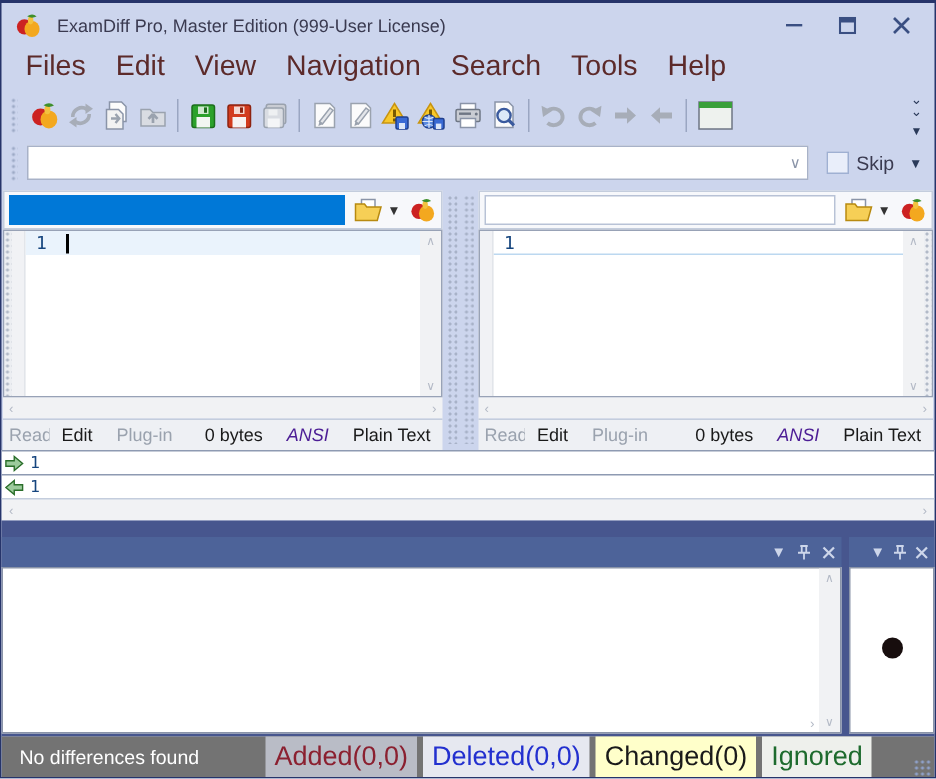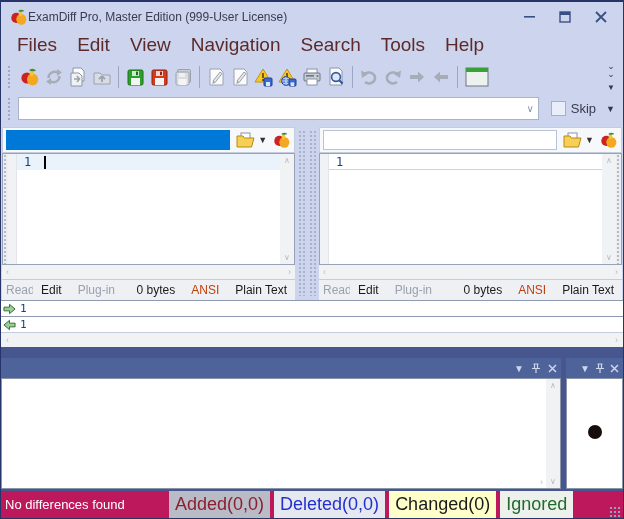--- a/index.html
+++ b/index.html
@@ -3,21 +3,21 @@
 <meta charset="utf-8">
 <style>
   * { margin:0; padding:0; box-sizing:border-box; }
   body { width:624px; height:519px; font-family:"Liberation Sans", sans-serif; }
   .window{
     width:624px;height:519px;background:#ccd5ed;border:1px solid #26346a;
     border-top:2px solid #26346a;display:flex;flex-direction:column;overflow:hidden;
   }
   
   .titlebar{height:29px;display:flex;align-items:center;padding:0 0 0 9px;flex:none;}
-  .titlebar .title{font-size:12px;color:#3a3a50;flex:1;white-space:nowrap;overflow:hidden;}
+  .titlebar .title{font-size:12px;color:#3a3a50;margin-left:10px;flex:1;white-space:nowrap;overflow:hidden;}
   .winctl{display:flex;align-items:center;gap:0;margin-right:4px;}
   .winbtn{width:36px;height:26px;display:flex;align-items:center;justify-content:center;
     color:#3a4f82;font-size:13px;cursor:default;}
   .winbtn svg{display:block}
   
   .menubar{height:28px;display:flex;align-items:center;padding-left:6px;flex:none;}
   .menu-item{font-size:19px;color:#5c2a2a;padding:4px 10px;white-space:nowrap;}
   
   .toolbar{height:36px;display:flex;align-items:center;padding:0 4px;flex:none;}
   .grip{width:5px;height:24px;margin:0 6px 0 2px;
@@ -59,21 +59,21 @@
   .vscroll{width:14px;background:#f1f2f4;flex:none;display:flex;flex-direction:column;
     justify-content:space-between;align-items:center;padding:2px 0;color:#b4bac6;font-size:8px;}
   .hscroll{height:14px;background:#f1f2f4;margin:0 1px;display:flex;align-items:center;
     justify-content:space-between;padding:0 4px;color:#b4bac6;font-size:9px;flex:none;}
   .pane-status{height:21px;background:#eef0f4;border-top:1px solid #c4cddd;display:flex;align-items:center;
     font-size:12px;padding:0 4px;gap:0;flex:none;margin:0 1px;}
   .ps-read{color:#9aa2ae;width:27px;overflow:hidden;white-space:nowrap;flex:none;}
   .ps-edit{color:#1a1a1a;padding:0 8px;}
   .ps-plug{color:#9aa2ae;padding:0 8px;}
   .ps-size{color:#1a1a1a;margin-left:auto;padding:0 8px;}
-  .ps-enc{color:#c2410c;padding:0 8px;}
+  .ps-enc{color:#4c1d95;padding:0 8px;font-style:italic;}
   .ps-fmt{color:#1a1a1a;padding:0 4px 0 8px;}
   
   .diff-row{height:16px;background:#fff;border-top:1px solid #8e9ab2;display:flex;align-items:center;
     padding-left:2px;flex:none;gap:4px;}
   .diff-row .num{font-family:"DejaVu Sans Mono", monospace;font-size:11px;color:#16457e;}
   .full-hscroll{height:15px;background:#f1f2f4;border-top:1px solid #c4cddd;display:flex;align-items:center;
     justify-content:space-between;padding:0 5px;color:#b4bac6;font-size:9px;flex:none;}
   
   .dock-splitter{height:11px;background:#47568e;flex:none;}
   .dock{flex:1;background:#47568e;display:flex;min-height:0;padding:0 0 2px 0;}
@@ -84,21 +84,21 @@
   .panel-title{color:#fff;font-size:12.5px;flex:1;white-space:nowrap;overflow:hidden;}
   .ph-icons{display:flex;align-items:center;gap:7px;color:#cdd6ea;font-size:10px;margin-left:auto;}
   .panel-body{flex:1;background:#fff;border:1px solid #8a94a8;display:flex;min-height:0;position:relative;}
   .output-inner{flex:1;display:flex;flex-direction:column;min-width:0;}
   .output-text{flex:1;}
   .out-hscroll{height:13px;display:flex;align-items:center;justify-content:flex-end;
     padding:0 3px;color:#b4bac6;font-size:9px;}
   .map-dot{width:14px;height:14px;border-radius:50%;background:#170d0d;position:absolute;
     left:50%;top:42%;transform:translateX(-50%);}
   
-  .statusbar{height:27px;background:#be185d;display:flex;align-items:center;padding:0 2px 0 4px;flex:none;gap:4px;}
+  .statusbar{height:27px;background:#737373;display:flex;align-items:center;padding:0 2px 0 12px;flex:none;gap:4px;}
   .sb-msg{color:#fff;font-size:13px;width:160px;flex:none;white-space:nowrap;}
   .badge{font-size:18px;padding:3px 6px;white-space:nowrap;}
   .sb-grip{margin-left:auto;width:12px;height:12px;align-self:flex-end;
     background-image:radial-gradient(#8ea0c8 1px, transparent 1.1px);background-size:4px 4px;}
   .ico{display:block;}
 </style>
 </head>
 <body>
 
 <div class="window">

